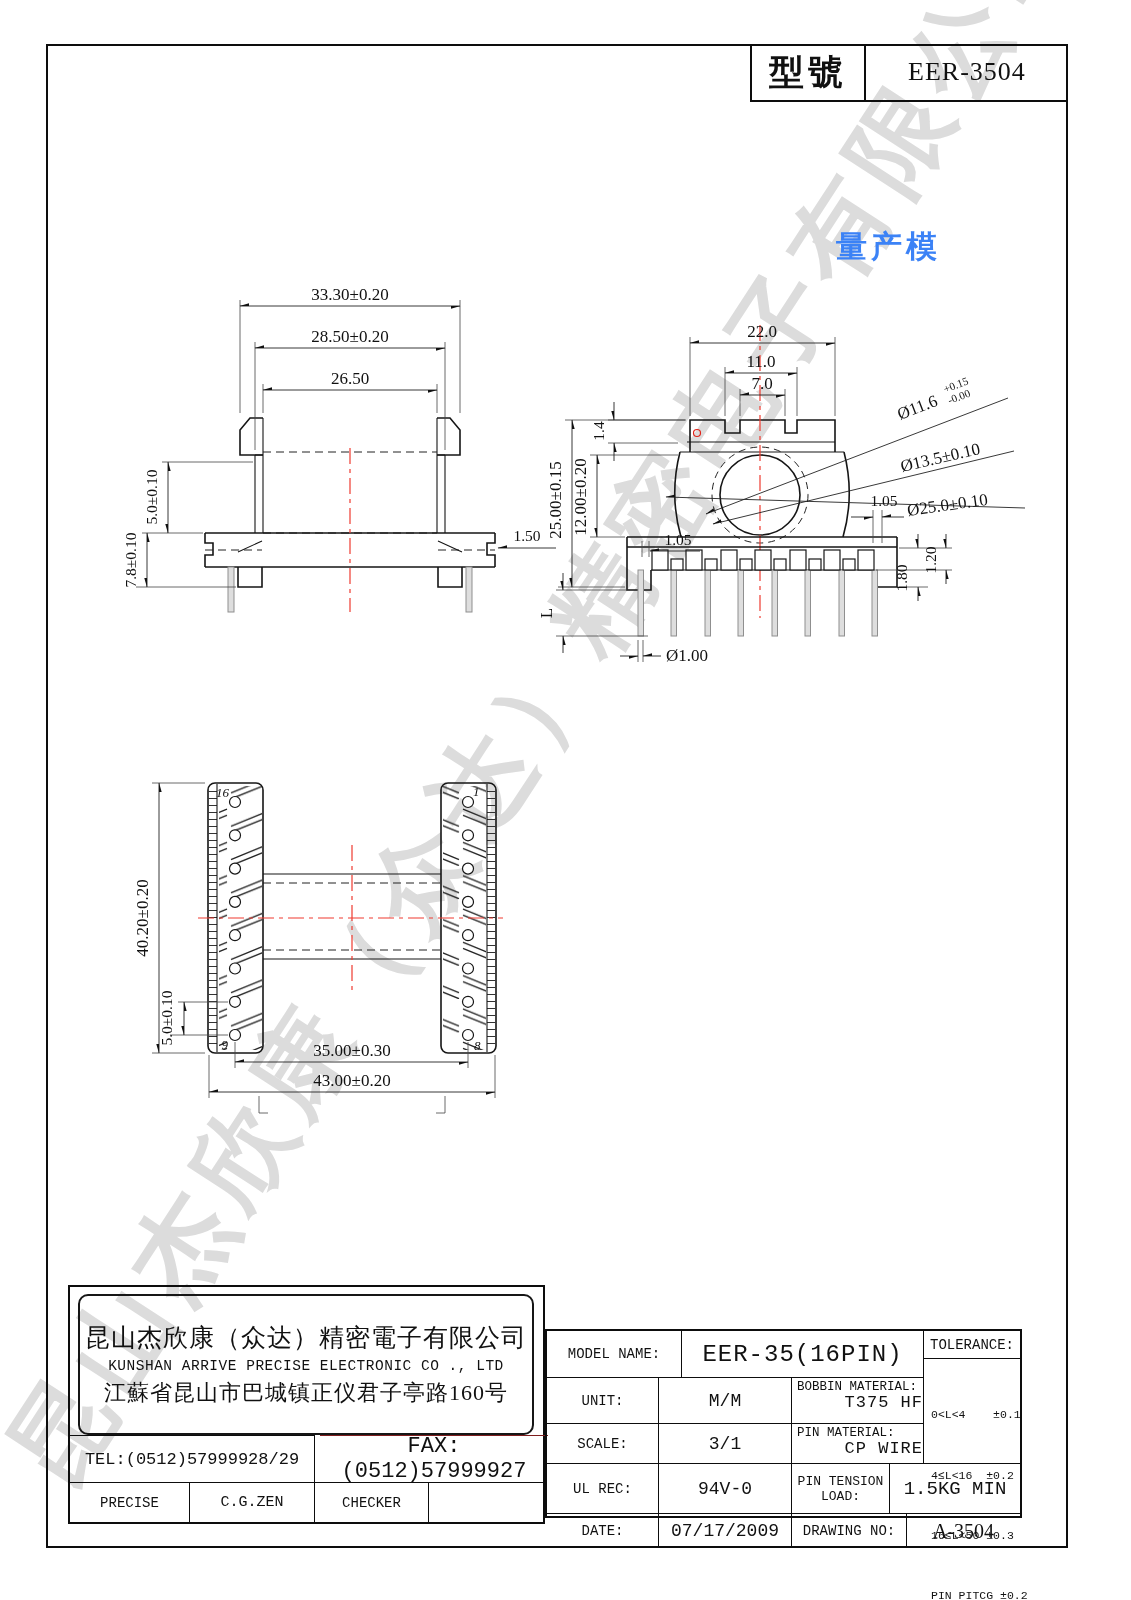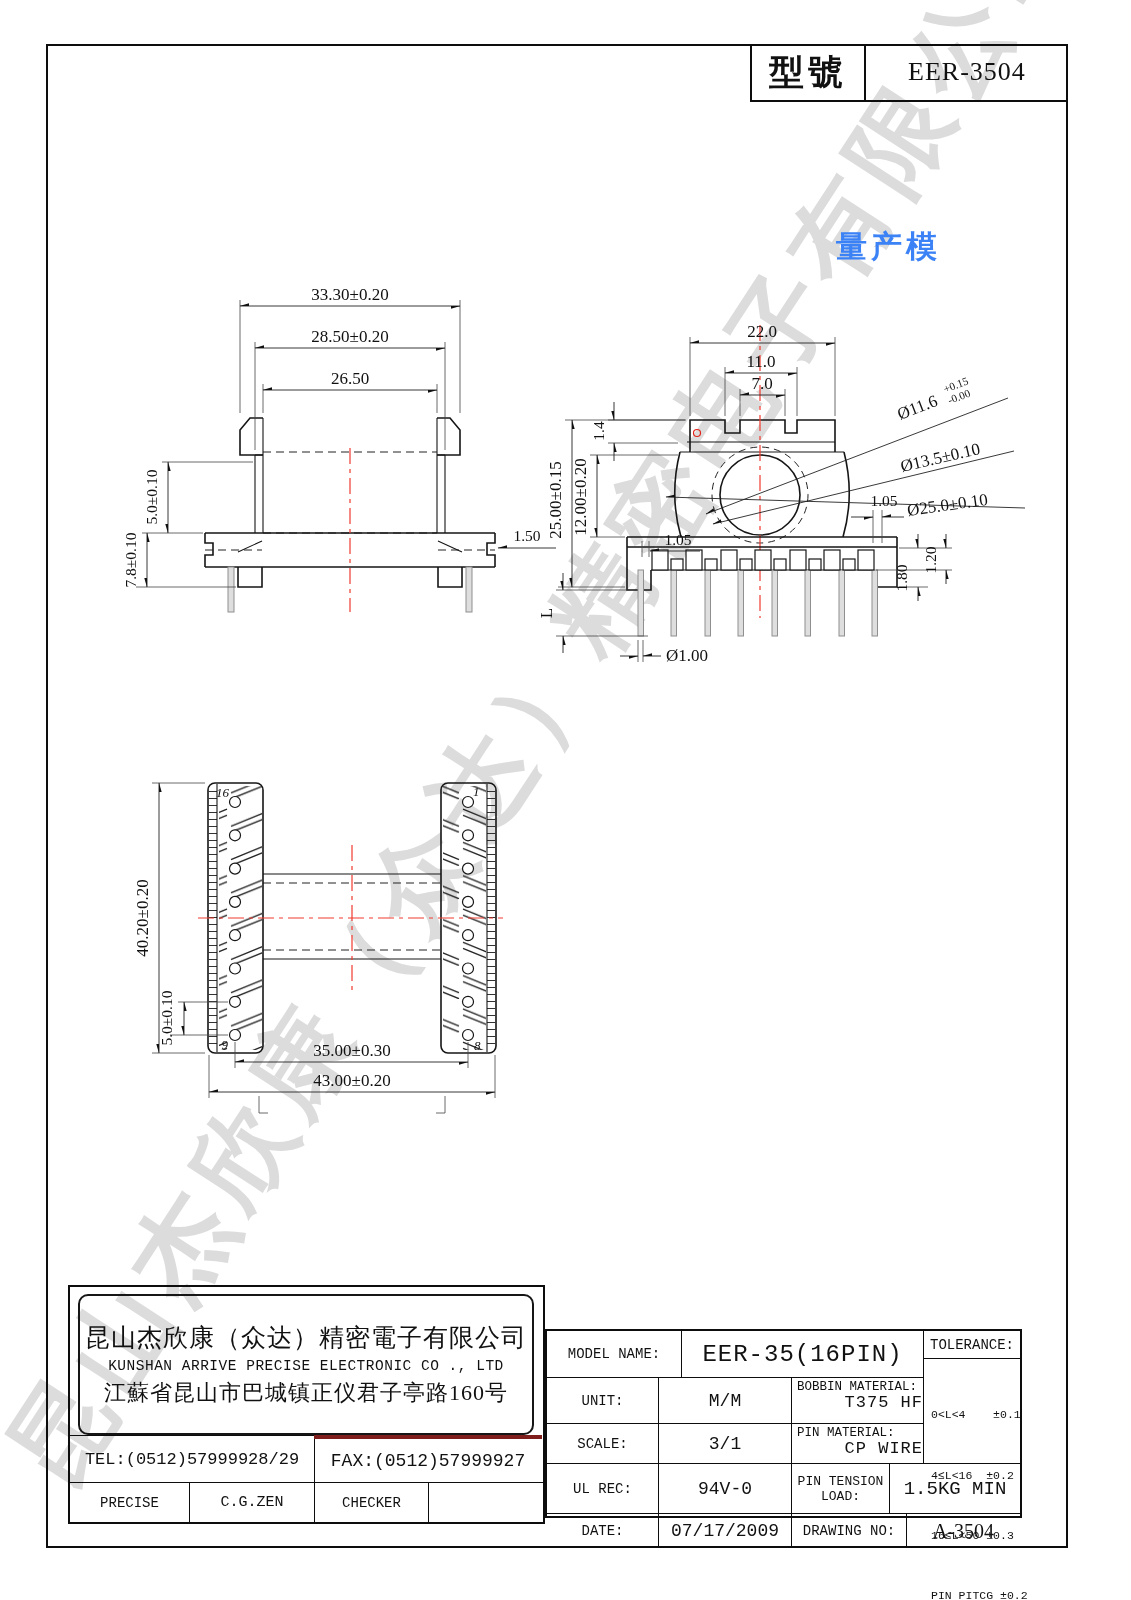--- a/index.html
+++ b/index.html
@@ -284,21 +284,21 @@
   </svg>
 
 
   <div class="a tbl box tb-left">
     <div class="box co-box">
       <div class="co-cn">昆山杰欣康（众达）精密電子有限公司</div>
       <div class="co-en">KUNSHAN ARRIVE PRECISE ELECTRONIC CO ., LTD</div>
       <div class="co-ad">江蘇省昆山市巴城镇正仪君子亭路160号</div>
     </div>
     <div class="box cntr mono" style="left:0;top:148px;width:245px;height:47px;border-top:1px solid #0d0d0d;border-right:1px solid #0d0d0d;font-size:17px;">TEL:(0512)57999928/29</div>
-    <div class="box cntr mono" style="left:244px;top:148px;width:228px;height:47px;border-top:4px solid #7f1d1d;font-size:18px;">FAX:(0512)57999927</div>
+    <div class="box cntr mono" style="left:250px;top:148px;width:228px;height:47px;border-top:1px solid #7f1d1d;font-size:22px;">FAX:(0512)57999927</div>
     <div class="box cntr mono" style="left:0;top:195px;width:120px;height:40px;border-top:1px solid #0d0d0d;border-right:1px solid #0d0d0d;font-size:14px;">PRECISE</div>
     <div class="box cntr mono" style="left:120px;top:195px;width:125px;height:40px;border-top:1px solid #0d0d0d;border-right:1px solid #0d0d0d;font-size:15px;">C.G.ZEN</div>
     <div class="box cntr mono" style="left:245px;top:195px;width:114px;height:40px;border-top:1px solid #0d0d0d;border-right:1px solid #0d0d0d;font-size:14px;">CHECKER</div>
     <div class="box cntr mono" style="left:359px;top:195px;width:114px;height:40px;border-top:1px solid #0d0d0d;font-size:15px;"></div>
   </div>
 
   <div class="a tbl box tb-right">
     <div class="cell cntr mono lab" style="left:0;top:0;width:135px;height:47px;">MODEL NAME:</div>
     <div class="cell cntr mono" style="left:135px;top:0;width:242px;height:47px;font-size:24px;letter-spacing:1px;">EER-35(16PIN)</div>
     <div class="cell mono" style="left:377px;top:0;width:96px;height:133px;border-right:none;">

